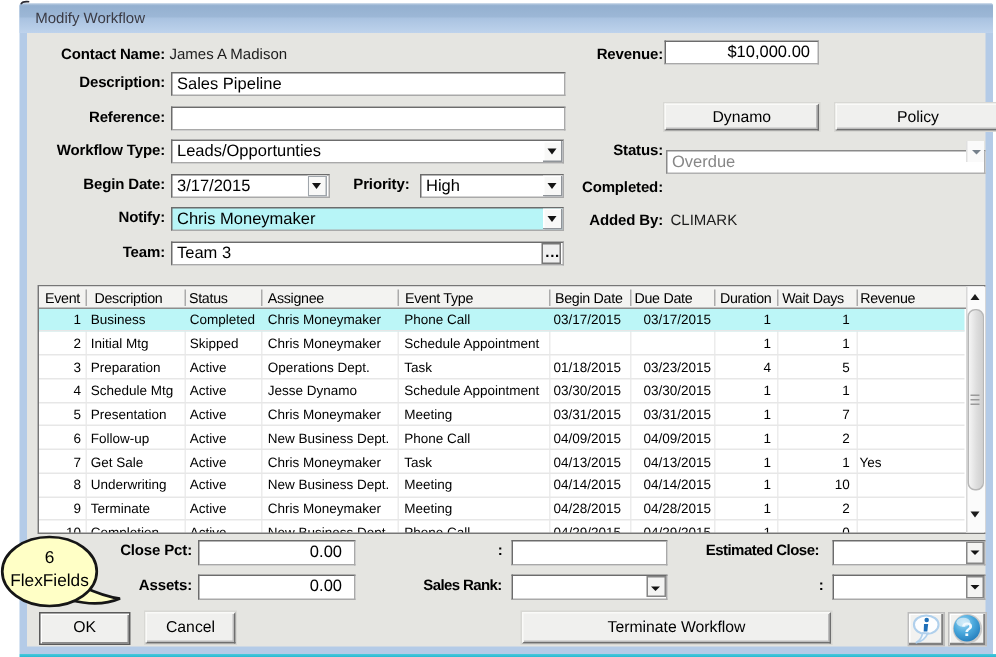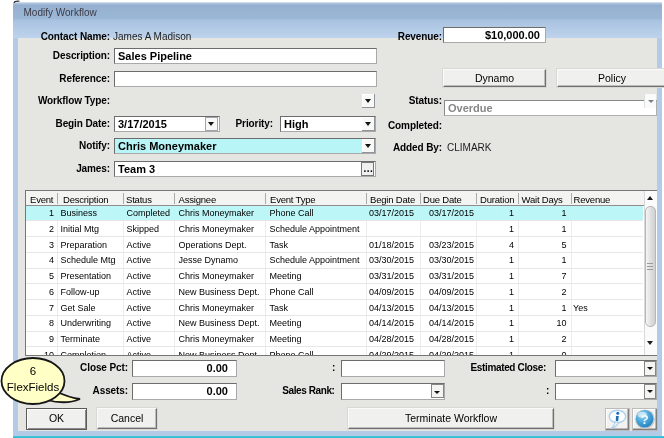--- a/index.html
+++ b/index.html
@@ -1,25 +1,25 @@
 <!DOCTYPE html>
 <html><head><meta charset="utf-8">
 <style>
 * { margin:0; padding:0; box-sizing:border-box; }
 html,body { width:664px; height:438px; background:#fff; font-family:"Liberation Sans",sans-serif; position:relative; overflow:hidden; }
 #page { position:absolute; left:0; top:0; width:664px; height:438px; }
 .abs { position:absolute; }
 #win { position:absolute; left:13px; top:2px; width:649px; height:434px; background:#b4cbe7; border-radius:2px 2px 0 0; }
-#title { position:absolute; left:13px; top:2px; width:649px; height:36px; border-radius:2px 2px 0 0;
+#title { position:absolute; left:13px; top:2px; width:649px; height:20px; border-radius:2px 2px 0 0;
   background:linear-gradient(180deg,#e3ebf4 0%,#b3c7de 3%,#94b0d0 9%,#9cb7d6 45%,#aac3e1 52%,#b9cfe9 88%,#bed3ed 100%); }
 #title span { position:absolute; left:10.5px; top:4.5px; font-size:10px; color:#3b3b44; }
 #client { position:absolute; left:18px; top:22px; width:639px; height:409px; background:#e5e5e1; }
 .lb { position:absolute; font-weight:bold; font-size:10px; letter-spacing:-0.1px; color:#000; text-align:right; height:12px; line-height:12px; }
 .vl { position:absolute; font-size:10px; color:#1c1c1c; height:13px; line-height:13px; }
-.tb { position:absolute; background:#fff; border:1px solid; border-color:#6c6c6c #a9a9a9 #a9a9a9 #6c6c6c; height:16px; font-size:11px; line-height:14px; color:#000; padding:0 3px; white-space:nowrap;font-weight:bold; }
+.tb { position:absolute; background:#fff; border:1px solid; border-color:#6c6c6c #a9a9a9 #a9a9a9 #6c6c6c; height:16px; font-size:11px; line-height:14px; color:#000; padding:0 3px; white-space:nowrap; }
 .dbtn { position:absolute; width:13px; height:14px; background:#f8f8f7; box-shadow:inset -1px -1px 0 #8f9499, inset 1px 1px 0 #ffffff; }
 .dbtn i { position:absolute; left:3px; top:5px; width:0; height:0; border-left:3.5px solid transparent; border-right:3.5px solid transparent; border-top:4px solid #131313; }
 .dbtn2 { position:absolute; background:#f4f4f3; border:1px solid #868686; }
 .dbtn2 i { position:absolute; top:5.5px; width:0; height:0; border-left:3px solid transparent; border-right:3px solid transparent; border-top:3.5px solid #131313; }
 .btn { position:absolute; background:#f0f0ee; border:1px solid; border-color:#fafaf8 #6f6f6f #6f6f6f #fafaf8; box-shadow:inset -1px -1px 0 #bdbdbd, 0 0 0 1px #d8d8d4; font-size:10.5px; color:#000; text-align:center; }
 #tab { position:absolute; left:25px; top:190px; width:632px; height:166px; background:#fff; border:1px solid #767676; }
 #thead { position:absolute; left:26px; top:191px; width:630px; height:14.5px; background:#f3f3f1; border-bottom:1px solid #8d8d8d; }
 .hc { position:absolute; top:192.5px; font-size:9.5px; letter-spacing:-0.2px; color:#000; height:13px; line-height:13px; }
 .hs { position:absolute; top:193px; height:11px; width:1px; background:#ababab; }
 .ds { position:absolute; top:206px; height:149px; width:1px; background:rgba(120,120,120,0.14); }
@@ -41,30 +41,31 @@
       <path d="M1,3 Q1.5,0.7 6.5,1.2" fill="none" stroke="#2a2a32" stroke-width="1.1"></path>
     </svg>
 
   <div class="lb" style="left:18px;width:92px;top:30.5px">Contact Name:</div>
   <div class="lb" style="left:18px;width:92px;top:50px">Description:</div>
   <div class="lb" style="left:18px;width:92px;top:72.5px">Reference:</div>
   <div class="lb" style="left:18px;width:92px;top:95px">Workflow Type:</div>
   <div class="lb" style="left:18px;width:92px;top:117.5px">Begin Date:</div>
   <div class="lb" style="left:203px;width:70px;top:117.5px">Priority:</div>
   <div class="lb" style="left:18px;width:92px;top:140px">Notify:</div>
-  <div class="lb" style="left:18px;width:92px;top:162.5px">James:</div>
+  <div class="lb" style="left:18px;width:92px;top:162.5px">Team:</div>
   <div class="lb" style="left:350px;width:92px;top:30.5px">Revenue:</div>
   <div class="lb" style="left:350px;width:92px;top:95px">Status:</div>
   <div class="lb" style="left:350px;width:92px;top:119.5px">Completed:</div>
   <div class="lb" style="left:350px;width:92px;top:141.5px">Added By:</div>
   <div class="vl" style="left:113px;top:30px">James A Madison</div>
   <div class="vl" style="left:447px;top:141px">CLIMARK</div>
 
   <div class="tb" style="left:114px;top:48px;width:263px">Sales Pipeline</div>
   <div class="tb" style="left:114px;top:70.5px;width:263px"></div>
+  <div class="tb" style="left:114px;top:93px;width:262px">Leads/Opportunties</div>
   <div class="dbtn" style="left:361.5px;top:94px">
       <i></i>
     </div>
   <div class="tb" style="left:114px;top:115.5px;width:106px">3/17/2015</div>
   <div class="dbtn" style="left:205px;top:116.5px;box-shadow:inset 0 0 0 1px #a0a6ac">
       <i></i>
     </div>
   <div class="tb" style="left:280px;top:115.5px;width:96px">High</div>
   <div class="dbtn" style="left:361.5px;top:116.5px">
       <i></i>

